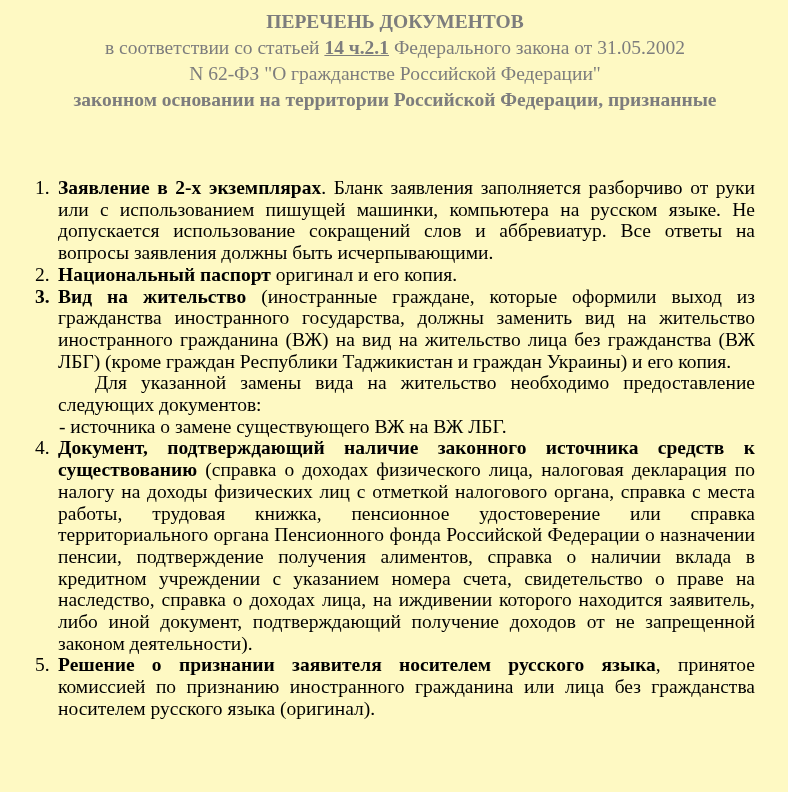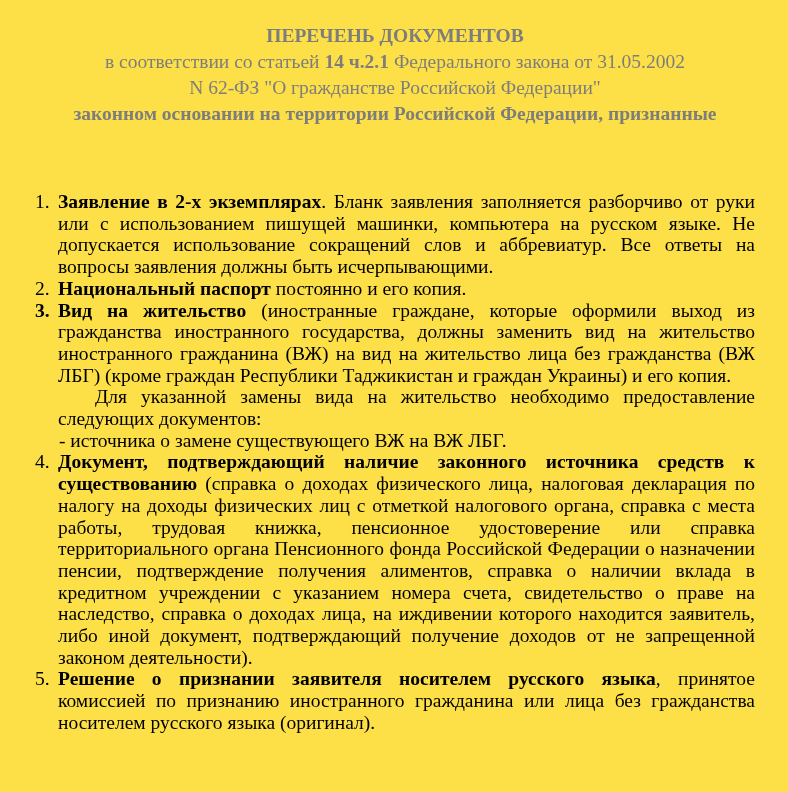--- a/index.html
+++ b/index.html
@@ -8,35 +8,36 @@
     height: 792px;
     background: #ffffff;
   }
   body {
     font-family: "Liberation Serif", "DejaVu Serif", serif;
     color: #000000;
   }
   .page {
     width: 788px;
     height: 792px;
-    padding: 23px 33px 0 35px;
+    padding: 9px 33px 0 35px;
     overflow: hidden;
-    background: #fde047;
+    background: #fef9c3;
   }
   
   .doc-header {
     text-align: center;
     color: #7d7d7d;
     font-size: 19.5px;
     line-height: 26px;
   }
   .doc-header .title-line { font-weight: bold; }
   .subtitle-line { font-weight: normal; }
   .article-ref {
     font-weight: bold;
+    text-decoration: underline;
     text-align: right;
   }
   .note-line { font-weight: bold; }
   
   .doc-list {
     margin-top: 64px;
     font-size: 19.5px;
     line-height: 21.7px;
   }
   .list-item {
@@ -75,21 +76,21 @@
 
   <div class="doc-list">
 
     <div class="list-item">
       <span class="item-number">1.</span>
       <span class="bold">Заявление в 2-х экземплярах</span><span>. Бланк заявления заполняется разборчиво от руки или с использованием пишущей машинки, компьютера на русском языке. Не допускается использование сокращений слов и аббревиатур. Все ответы на вопросы заявления должны быть исчерпывающими.</span>
     </div>
 
     <div class="list-item">
       <span class="item-number">2.</span>
-      <span class="bold">Национальный паспорт</span><span> постоянно и его копия.</span>
+      <span class="bold">Национальный паспорт</span><span> оригинал и его копия.</span>
     </div>
 
     <div class="list-item">
       <span class="item-number bold">3.</span>
       <div><span class="bold">Вид на жительство</span><span> (иностранные граждане, которые оформили выход из гражданства иностранного государства, должны заменить вид на жительство иностранного гражданина (ВЖ) на вид на жительство лица без гражданства (ВЖ ЛБГ) (кроме граждан Республики Таджикистан и граждан Украины) и его копия.</span></div>
       <div class="sub-paragraph">Для указанной замены вида на жительство необходимо предоставление следующих документов:</div>
       <div class="dash-line">- источника о замене существующего ВЖ на ВЖ ЛБГ.</div>
     </div>
 
     <div class="list-item">

